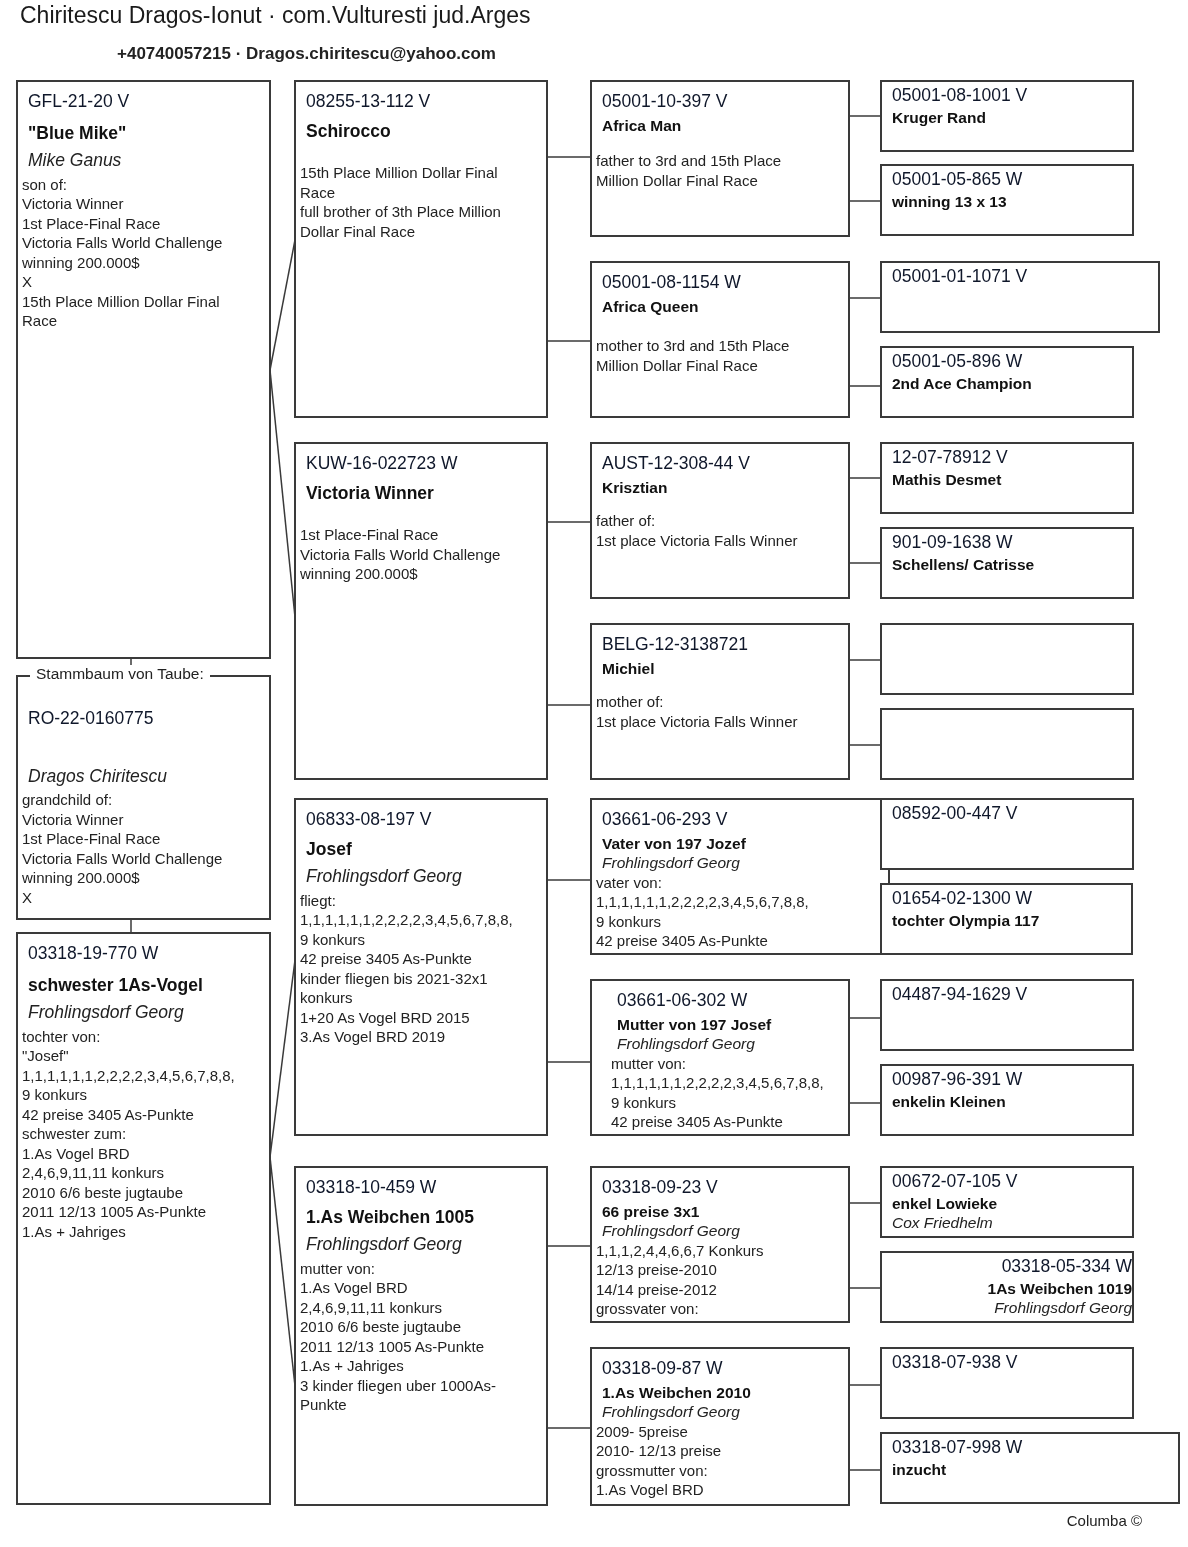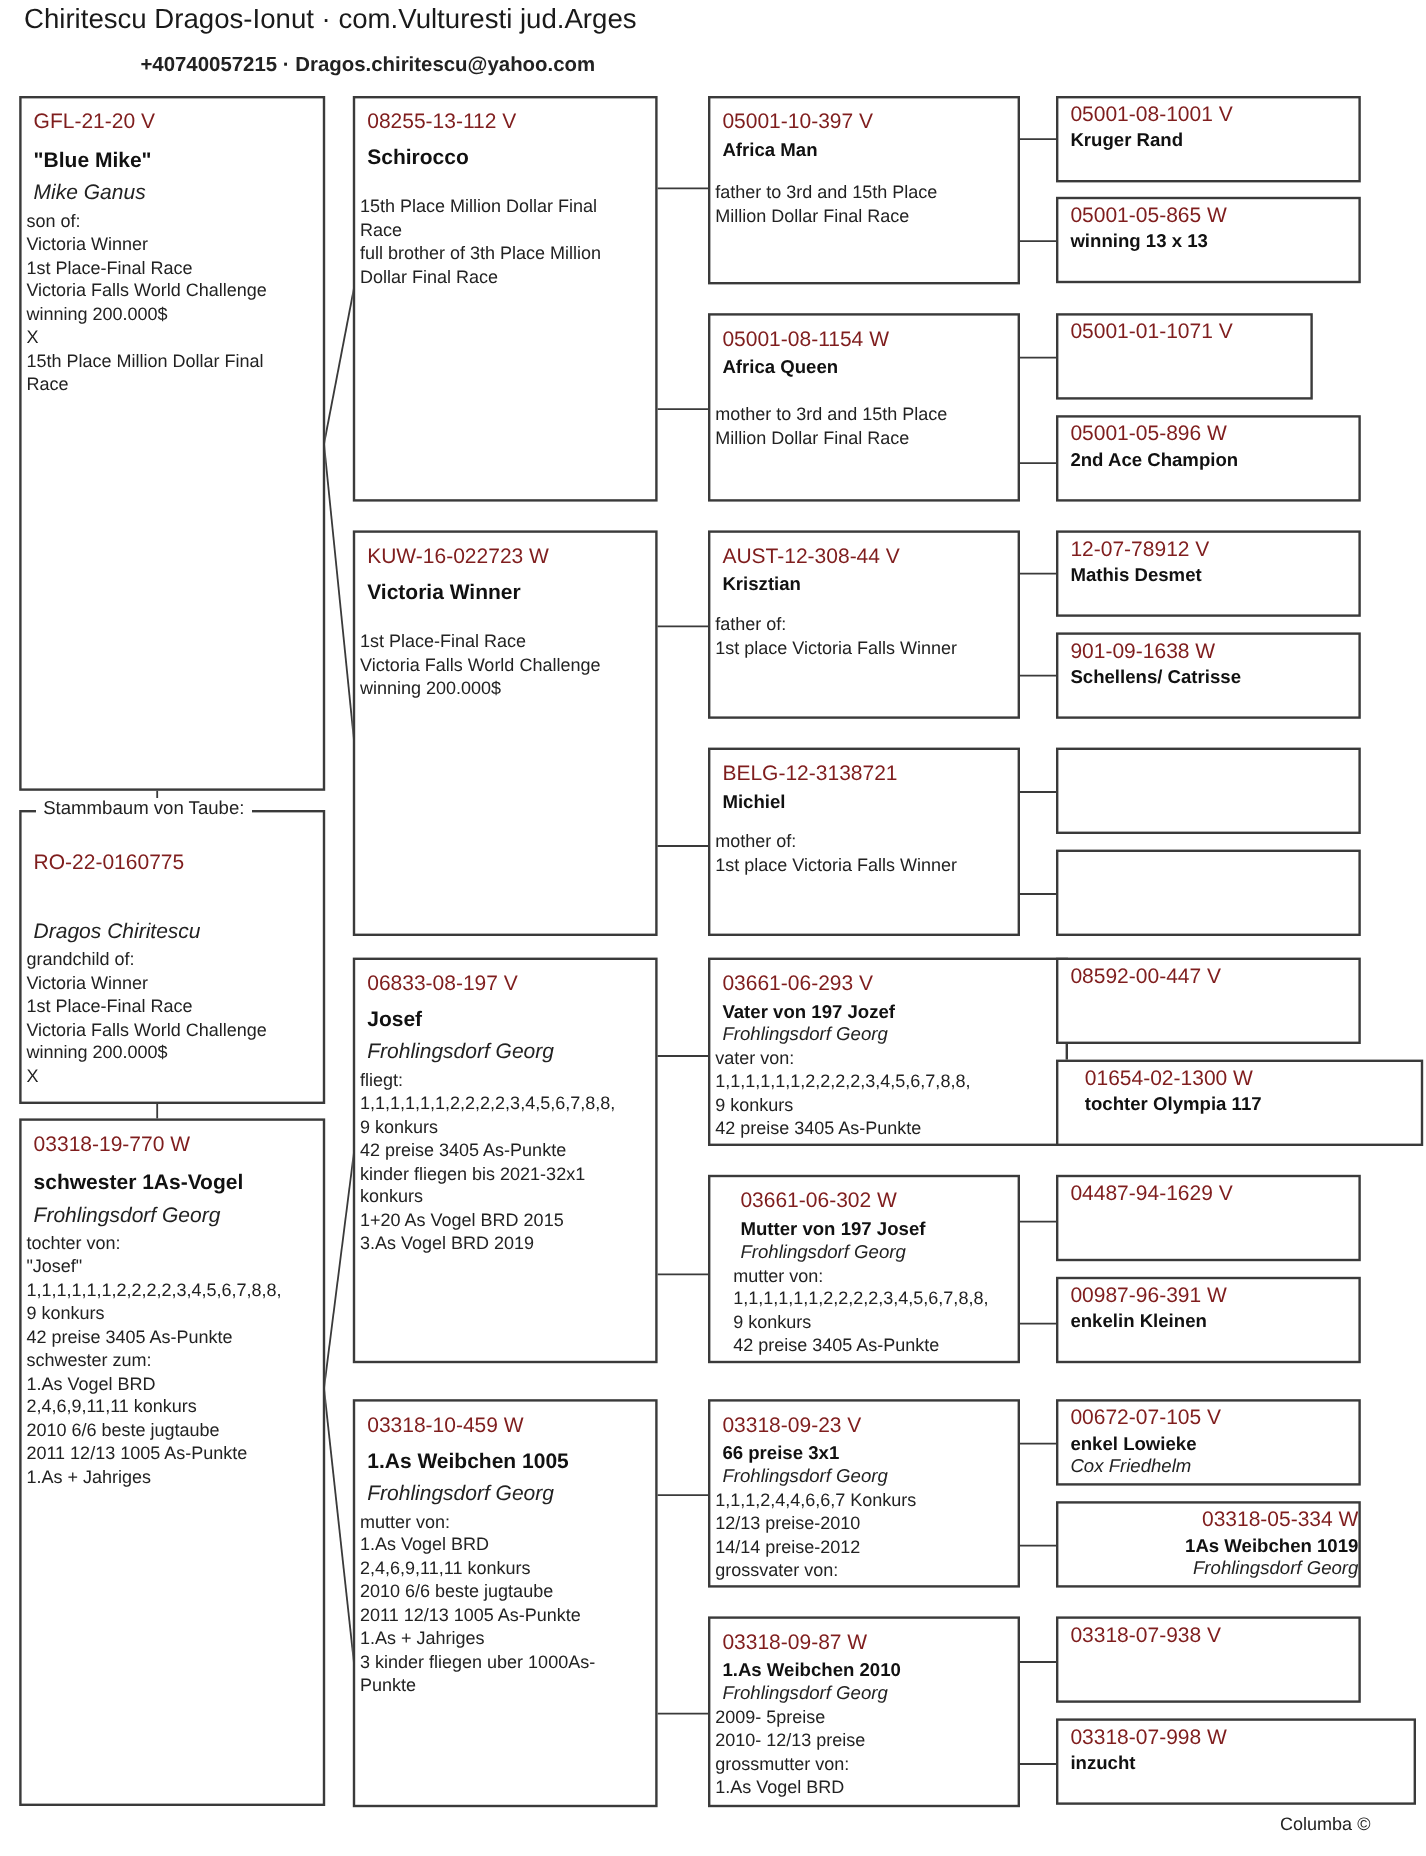--- a/index.html
+++ b/index.html
@@ -6,21 +6,21 @@
   body {
     width: 1188px; height: 1547px; position: relative; overflow: hidden;
     font-family: "Liberation Sans", sans-serif; color: #1a1a1a;
   }
   .hdr1 { position: absolute; left: 20px; top: 2px; font-size: 23px; color: #1a1a1a; white-space: nowrap; }
   .hdr2 { position: absolute; left: 117px; top: 44px; font-size: 17px; font-weight: bold; color: #222; white-space: nowrap; }
   .box {
     position: absolute; border: 2px solid #3a3a3a; background: #fff; box-sizing: border-box;
     font-size: 15px; line-height: 19.5px; overflow: hidden;
   }
-  .box .ring { font-size: 17.5px; margin: 10px 0 0 10px; color: #7f1d1d; }
+  .box .ring { font-size: 17.5px; margin: 10px 0 0 10px; color: #0f172a; }
   .box .nm { font-weight: bold; font-size: 17.5px; margin: 10px 0 0 10px; color: #111; }
   .box .nm.sm { font-size: 15.5px; margin-top: 4px; }
   .box .own { font-style: italic; font-size: 17.5px; margin: 8px 0 0 10px; color: #222; }
   .box .own.sm { font-size: 15.5px; margin: 0 0 0 10px; }
   .box .txt { margin: 4px 0 0 4px; white-space: pre-line; color: #222; }
   .box .txt.gap { margin-top: 22px; }
   .legend-lbl {
     position: absolute; left: 30px; top: 665px; font-size: 15.5px; background: #fff; padding: 0 6px; color: #222;
   }
   .footer { position: absolute; right: 46px; top: 1512px; font-size: 15px; color: #222; }
@@ -222,21 +222,21 @@
     <div class="box" style="left: 880px; top: 80px; width: 254px; height: 72px;">
       <div class="ring" style="margin-top: 4px;">05001-08-1001 V</div>
       <div class="nm sm" style="margin-top: 2px;">Kruger Rand</div>
       <div class="own sm"></div>
     </div>
     <div class="box" style="left: 880px; top: 164px; width: 254px; height: 72px;">
       <div class="ring" style="margin-top: 4px;">05001-05-865 W</div>
       <div class="nm sm" style="margin-top: 2px;">winning 13 x 13</div>
       <div class="own sm"></div>
     </div>
-    <div class="box" style="left: 880px; top: 261px; width: 214px; height: 72px;">
+    <div class="box" style="left: 880px; top: 261px; width: 280px; height: 72px;">
       <div class="ring" style="margin-top: 4px;">05001-01-1071 V</div>
       <div class="nm sm" style="margin-top: 2px;"></div>
       <div class="own sm"></div>
     </div>
     <div class="box" style="left: 880px; top: 346px; width: 254px; height: 72px;">
       <div class="ring" style="margin-top: 4px;">05001-05-896 W</div>
       <div class="nm sm" style="margin-top: 2px;">2nd Ace Champion</div>
       <div class="own sm"></div>
     </div>
     <div class="box" style="left: 880px; top: 442px; width: 254px; height: 72px;">
@@ -257,21 +257,21 @@
     <div class="box" style="left: 880px; top: 708px; width: 254px; height: 72px;">
       <div class="ring" style="margin-top: 4px;"></div>
       <div class="nm sm" style="margin-top: 2px;"></div>
       <div class="own sm"></div>
     </div>
     <div class="box" style="left: 880px; top: 798px; width: 254px; height: 72px;">
       <div class="ring" style="margin-top: 4px;">08592-00-447 V</div>
       <div class="nm sm" style="margin-top: 2px;"></div>
       <div class="own sm"></div>
     </div>
-    <div class="box" style="left: 880px; top: 883px; width: 306px; height: 72px; padding-left: 12px;">
+    <div class="box" style="left: 880px; top: 883px; width: 253px; height: 72px;">
       <div class="ring" style="margin-top: 4px;">01654-02-1300 W</div>
       <div class="nm sm" style="margin-top: 2px;">tochter Olympia 117</div>
       <div class="own sm"></div>
     </div>
     <div class="box" style="left: 880px; top: 979px; width: 254px; height: 72px;">
       <div class="ring" style="margin-top: 4px;">04487-94-1629 V</div>
       <div class="nm sm" style="margin-top: 2px;"></div>
       <div class="own sm"></div>
     </div>
     <div class="box" style="left: 880px; top: 1064px; width: 254px; height: 72px;">

